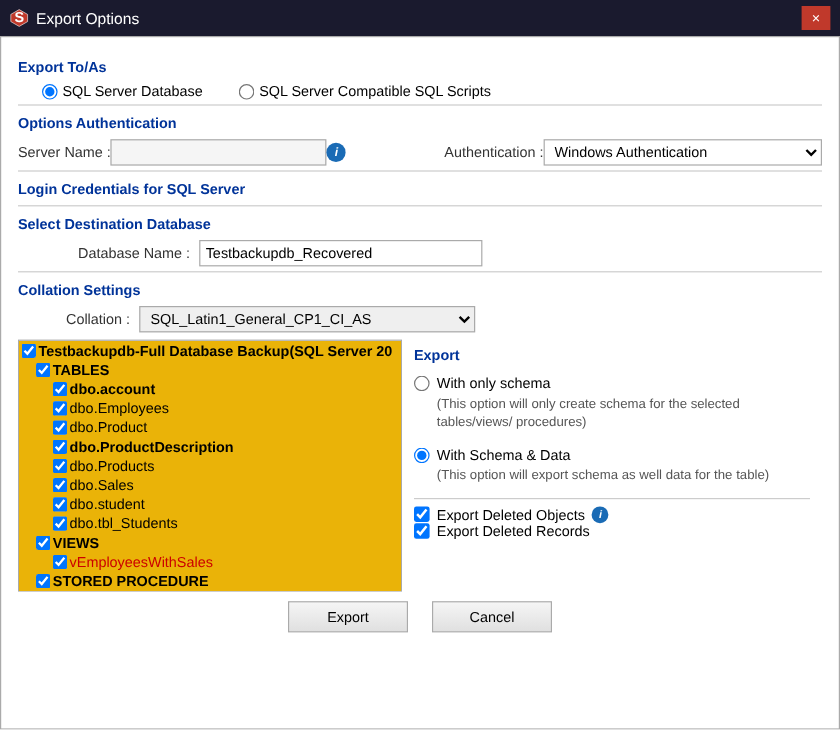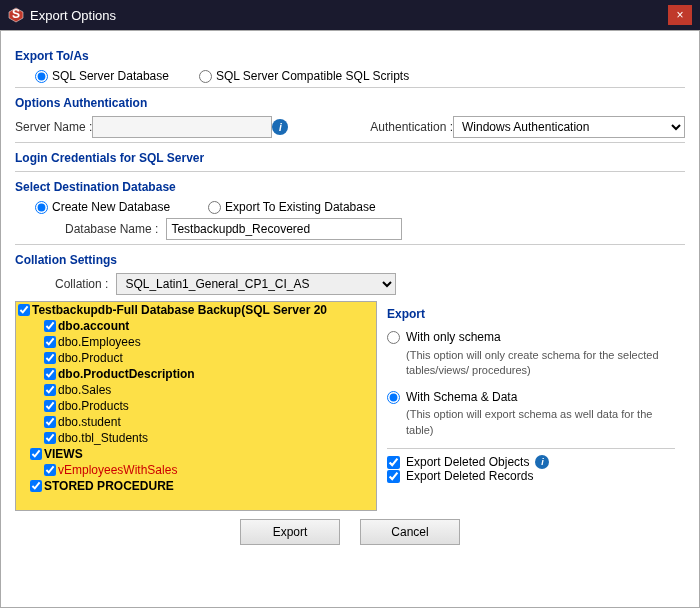--- a/index.html
+++ b/index.html
@@ -160,25 +160,25 @@
     
     .bottom-split {
       display: flex;
       gap: 0;
       margin-top: 6px;
       height: 210px;
     }
     
     
     .tree-panel {
-      width: 362px;
+      width: 320px;
       border: 1px solid #aaa;
       overflow-y: auto;
       overflow-x: auto;
-      background: #fde047;
+      background: #eab308;
       flex-shrink: 0;
     }
     .tree-item {
       display: flex;
       align-items: center;
       gap: 2px;
       padding: 1px 2px;
       white-space: nowrap;
     }
     .tree-item input[type=checkbox] { margin: 0; width: 12px; height: 12px; cursor: pointer; }
@@ -274,30 +274,20 @@
       <option>Windows Authentication</option>
       <option>SQL Server Authentication</option>
     </select>
   </div>
   <hr class="section-divider">
 
   <div class="section-label">Login Credentials for SQL Server</div>
   <hr class="section-divider">
 
   <div class="section-label">Select Destination Database</div>
-  <div class="dest-db-row">
-    <label class="radio-item">
-      <input type="radio" name="destDb" checked="" style="">
-      <span>Create New Database</span>
-    </label>
-    <label class="radio-item" style="margin-left:30px;">
-      <input type="radio" name="destDb" style="">
-      <span>Export To Existing Database</span>
-    </label>
-  </div>
   <div class="db-name-row">
     <span class="field-label">Database Name :</span>
     <input type="text" class="db-name-input" value="Testbackupdb_Recovered" style="">
   </div>
   <hr class="section-divider">
 
   <div class="section-label">Collation Settings</div>
   <div class="collation-row">
     <span class="field-label">Collation :</span>
     <select class="collation-select">
@@ -305,43 +295,47 @@
     </select>
   </div>
 
   <div class="bottom-split">
 
     <div class="tree-panel">
       <div class="tree-item">
         <input type="checkbox" checked="" style="">
         <span class="item-label bold">Testbackupdb-Full Database Backup(SQL Server 20</span>
       </div>
+      <div class="tree-item indent1">
+        <input type="checkbox" checked="" style="">
+        <span class="item-label bold">TABLES</span>
+      </div>
       <div class="tree-item indent2">
         <input type="checkbox" checked="" style="">
         <span class="item-label bold">dbo.account</span>
       </div>
       <div class="tree-item indent2">
         <input type="checkbox" checked="" style="">
         <span class="item-label">dbo.Employees</span>
       </div>
       <div class="tree-item indent2">
         <input type="checkbox" checked="" style="">
         <span class="item-label">dbo.Product</span>
       </div>
       <div class="tree-item indent2">
         <input type="checkbox" checked="" style="">
         <span class="item-label bold">dbo.ProductDescription</span>
       </div>
       <div class="tree-item indent2">
         <input type="checkbox" checked="" style="">
+        <span class="item-label">dbo.Products</span>
+      </div>
+      <div class="tree-item indent2">
+        <input type="checkbox" checked="" style="">
         <span class="item-label">dbo.Sales</span>
-      </div>
-      <div class="tree-item indent2">
-        <input type="checkbox" checked="" style="">
-        <span class="item-label">dbo.Products</span>
       </div>
       <div class="tree-item indent2">
         <input type="checkbox" checked="" style="">
         <span class="item-label">dbo.student</span>
       </div>
       <div class="tree-item indent2">
         <input type="checkbox" checked="" style="">
         <span class="item-label">dbo.tbl_Students</span>
       </div>
       <div class="tree-item indent1">

